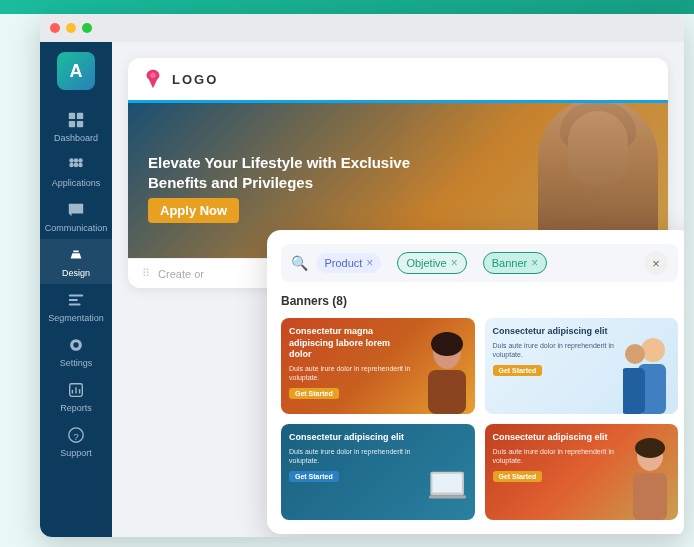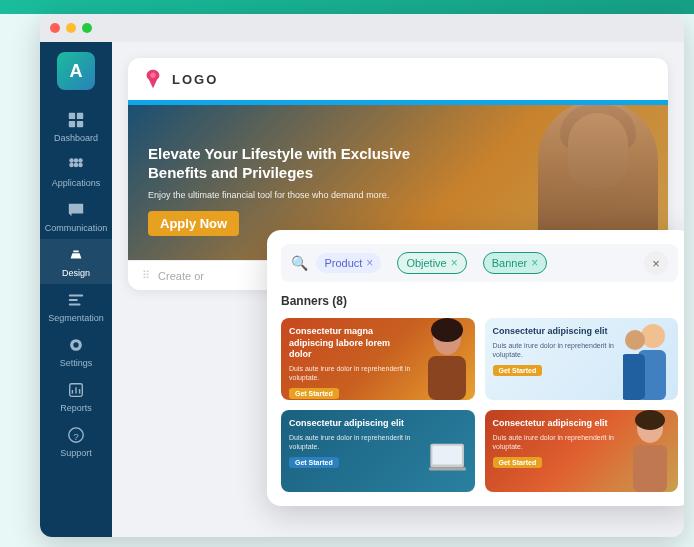--- a/index.html
+++ b/index.html
@@ -107,21 +107,21 @@
       background: white;
       border-radius: 12px;
       overflow: hidden;
       box-shadow: 0 2px 12px rgba(0,0,0,0.08);
       position: relative;
     }
 
     
     .logo-bar {
       padding: 10px 14px;
-      border-bottom: 5px solid #0ea5e9;
+      border-bottom: 3px solid #0ea5e9;
       display: flex;
       align-items: center;
       gap: 8px;
     }
     .logo-icon {
       width: 22px;
       height: 22px;
     }
     .logo-text {
       font-size: 13px;
@@ -293,21 +293,21 @@
 
     .banners-grid {
       display: grid;
       grid-template-columns: 1fr 1fr;
       gap: 10px;
     }
 
     .banner-card {
       border-radius: 8px;
       overflow: hidden;
-      height: 82px;
+      height: 96px;
       position: relative;
       display: flex;
     }
 
     
     .banner-1 {
       background: linear-gradient(135deg, #c84820 0%, #c86020 50%, #e8a030 100%);
     }
     .banner-2 {
       background: linear-gradient(135deg, #e8f4fc 0%, #d0e8f8 100%);
@@ -481,21 +481,20 @@
           <svg class="logo-icon" viewBox="0 0 24 24">
             <path d="M12 2C8 2 5 5 5 8c0 2 1 3.5 2.5 4.5L12 22l4.5-9.5C18 11.5 19 10 19 8c0-3-3-6-7-6z" fill="#e63b6f"></path>
             <path d="M9 8c0-1.7 1.3-3 3-3s3 1.3 3 3-1.3 3-3 3-3-1.3-3-3z" fill="#ff6b9d"></path>
           </svg>
           <span class="logo-text">LOGO</span>
         </div>
 
         <div class="hero-banner">
           <div class="hero-text-block">
             <div class="hero-title">Elevate Your Lifestyle with Exclusive Benefits and Privileges</div>
-            <div class="hero-subtitle">Enjoy the ultimate financial tool for those who demand more.</div>
             <button class="apply-btn">Apply Now</button>
           </div>
 
           <div class="hero-person">
             <div class="person-hair"></div>
             <div class="person-face"></div>
             <div class="person-silhouette"></div>
           </div>
         </div>
 

